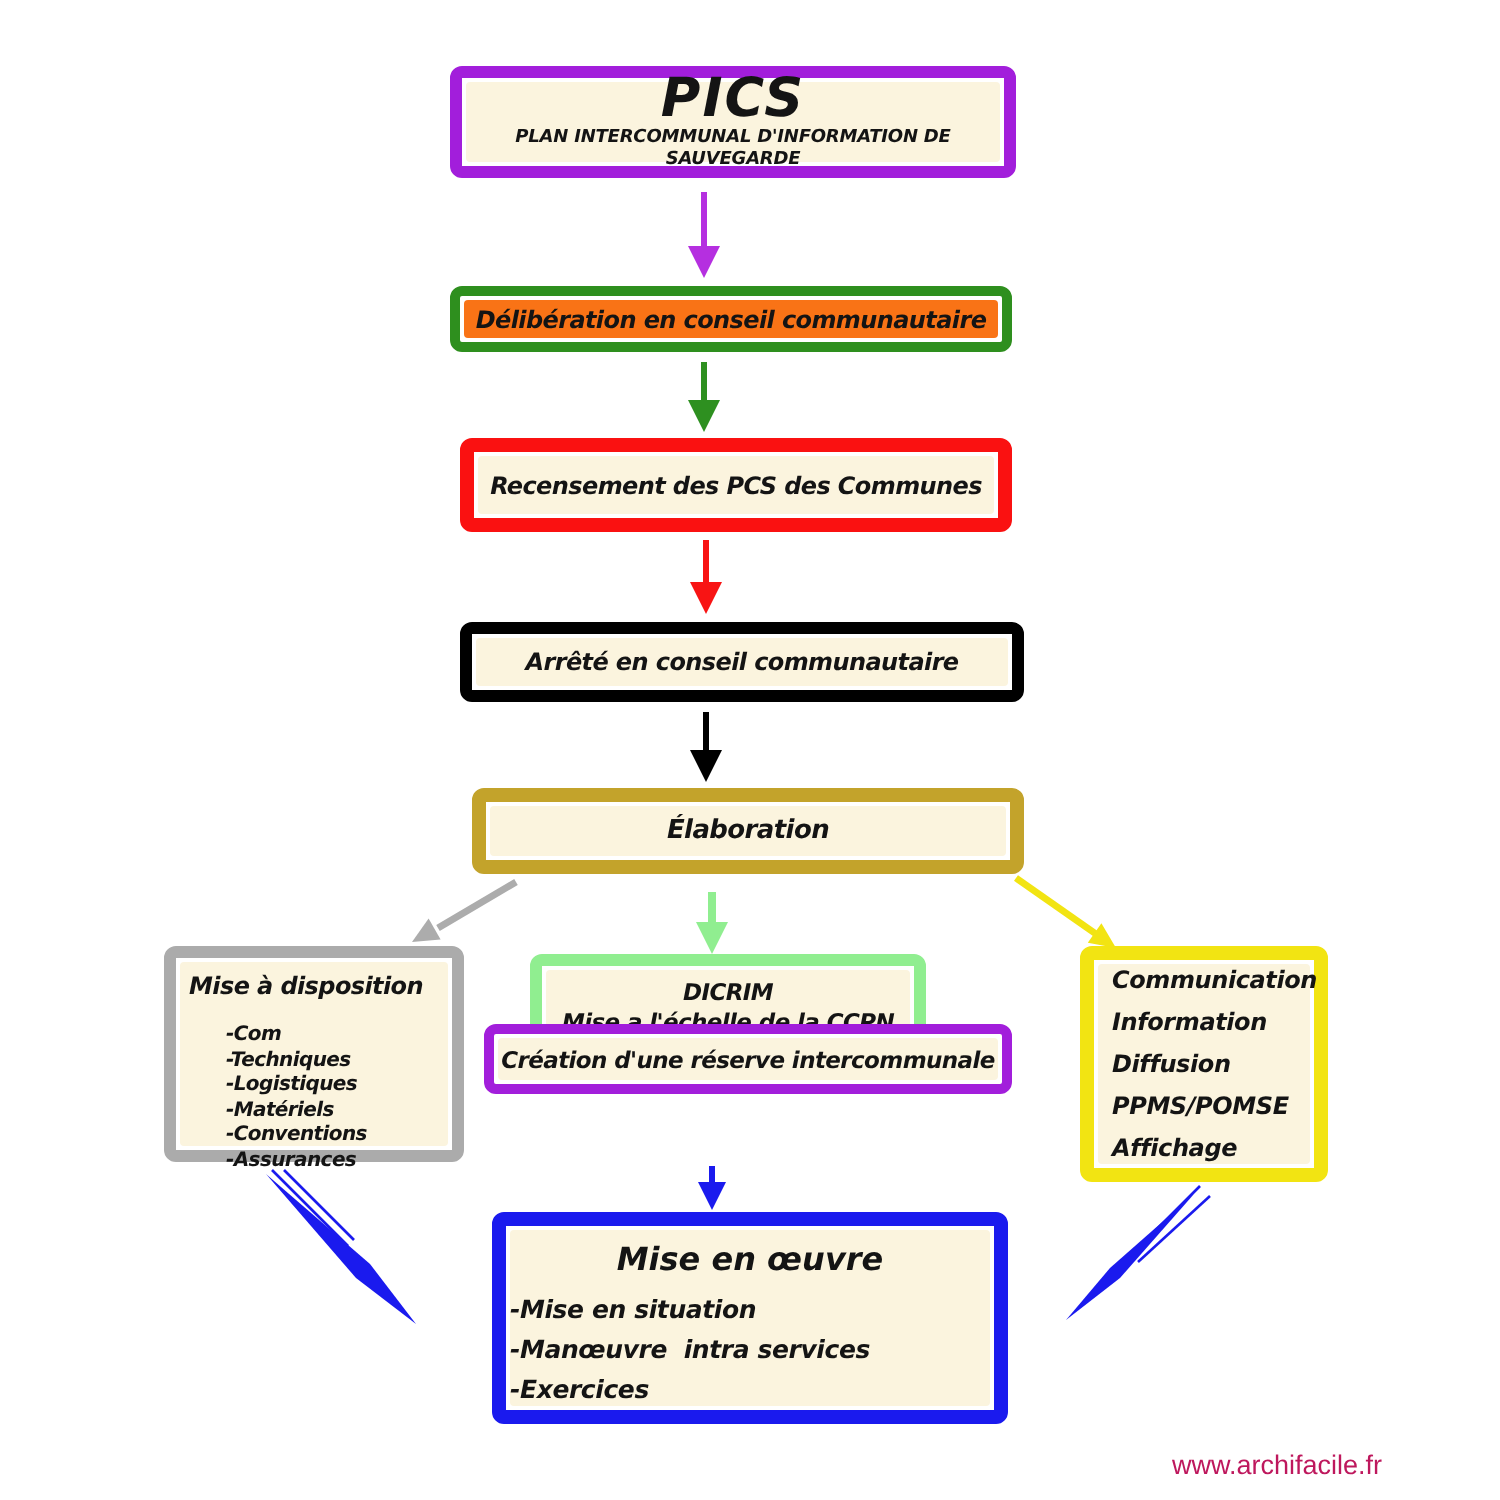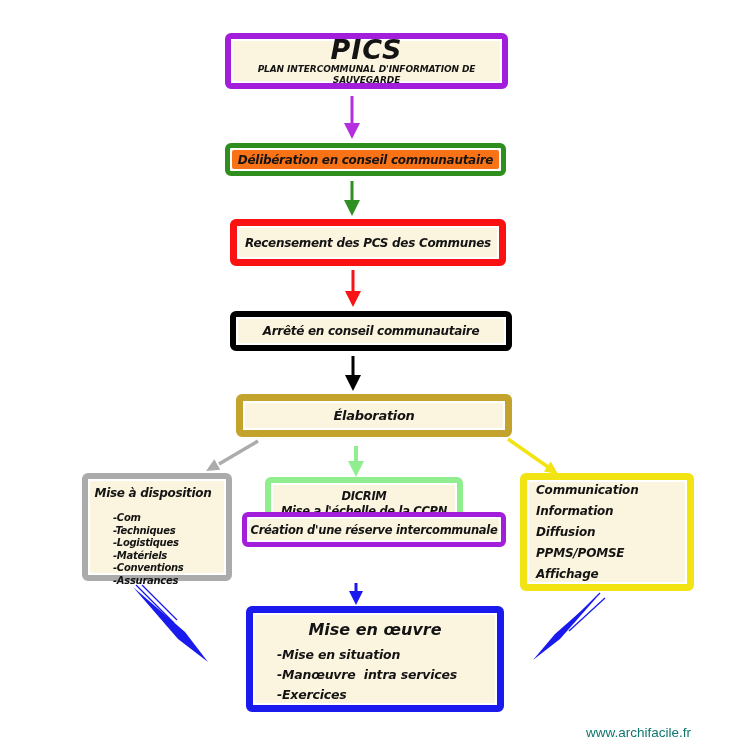--- a/index.html
+++ b/index.html
@@ -31,35 +31,35 @@
   #elaboration .lbl { font-size:13px; }
 
   #dispo { left:82px; top:473px; width:150px; height:108px; border-width:6px; }
   #dispo .inner { align-items:stretch; justify-content:flex-start; padding:5px 4px 0 8px; text-align:left; }
   .dispo-title { font-size:12px; letter-spacing:-0.3px; text-align:center; margin:0 0 12px -12px; }
   .dispo-item  { font-size:10px; line-height:12.5px; letter-spacing:-0.3px;margin-left:15px; }
 
   #dicrim { left:265px; top:477px; width:198px; height:54px; border-width:6px; }
   .dicrim-line { font-size:11.5px; line-height:15px; letter-spacing:-0.3px; }
 
-  #comm { left:520px; top:473px; width:174px; height:118px; border-width:7px;padding-left:38px; }
+  #comm { left:540px; top:473px; width:124px; height:118px; border-width:7px;padding-left:38px; }
   #comm .inner { align-items:flex-start; justify-content:center; padding-left:7px; text-align:left; }
   .comm-item { font-size:12px; line-height:21px; letter-spacing:-0.2px; }
 
   #reserve { left:242px; top:512px; width:264px; height:35px; border-width:5px; }
   #reserve .lbl { font-size:11.5px; }
 
   #oeuvre { left:246px; top:606px; width:258px; height:106px; border-width:7px; }
   #oeuvre .inner { align-items:stretch; justify-content:flex-start; padding-top:5px; text-align:left; }
   .oeuvre-title { font-size:16px; line-height:20px; text-align:center; margin-bottom:5px; }
-  .oeuvre-item  { font-size:12.5px; line-height:20px; padding-left:22px; letter-spacing:-0.2px; white-space:pre-wrap; }
+  .oeuvre-item  { font-size:12.5px; line-height:20px; letter-spacing:-0.2px; white-space:pre-wrap; }
 
   .footer-link {
     position:absolute; left:586px; top:725px;
-    font-family:"Liberation Sans", sans-serif; font-size:13.5px; color:#0f766e;
+    font-family:"Liberation Sans", sans-serif; font-size:13.5px; color:#be185d;
   }
 </style>
 </head>
 <body>
 
 <div class="stage">
 
   <svg class="arrows" viewBox="0 0 750 750">
     <g>
       <line x1="352" y1="96" x2="352" y2="126" stroke-width="3" stroke="#b52fe0"></line>

